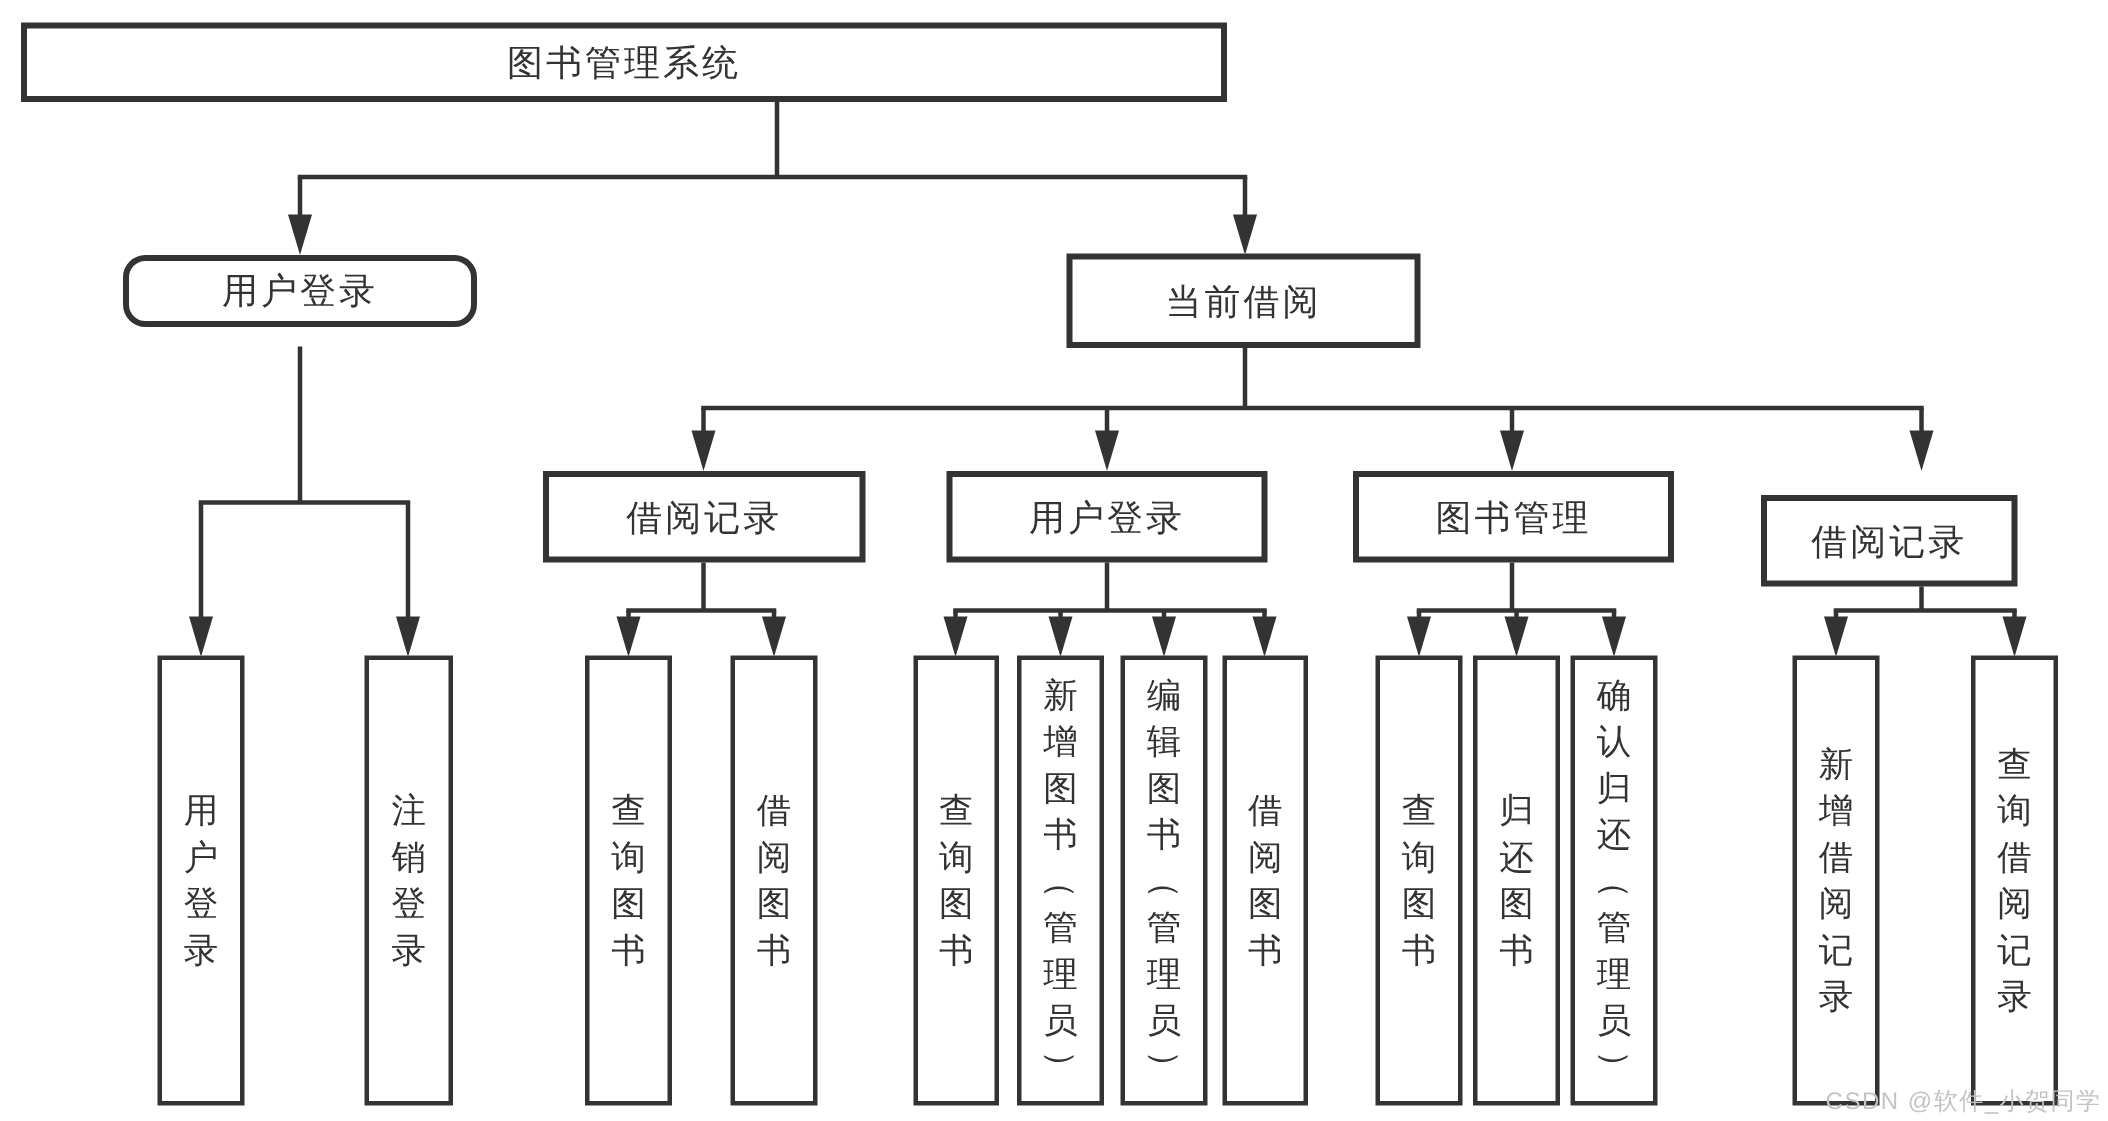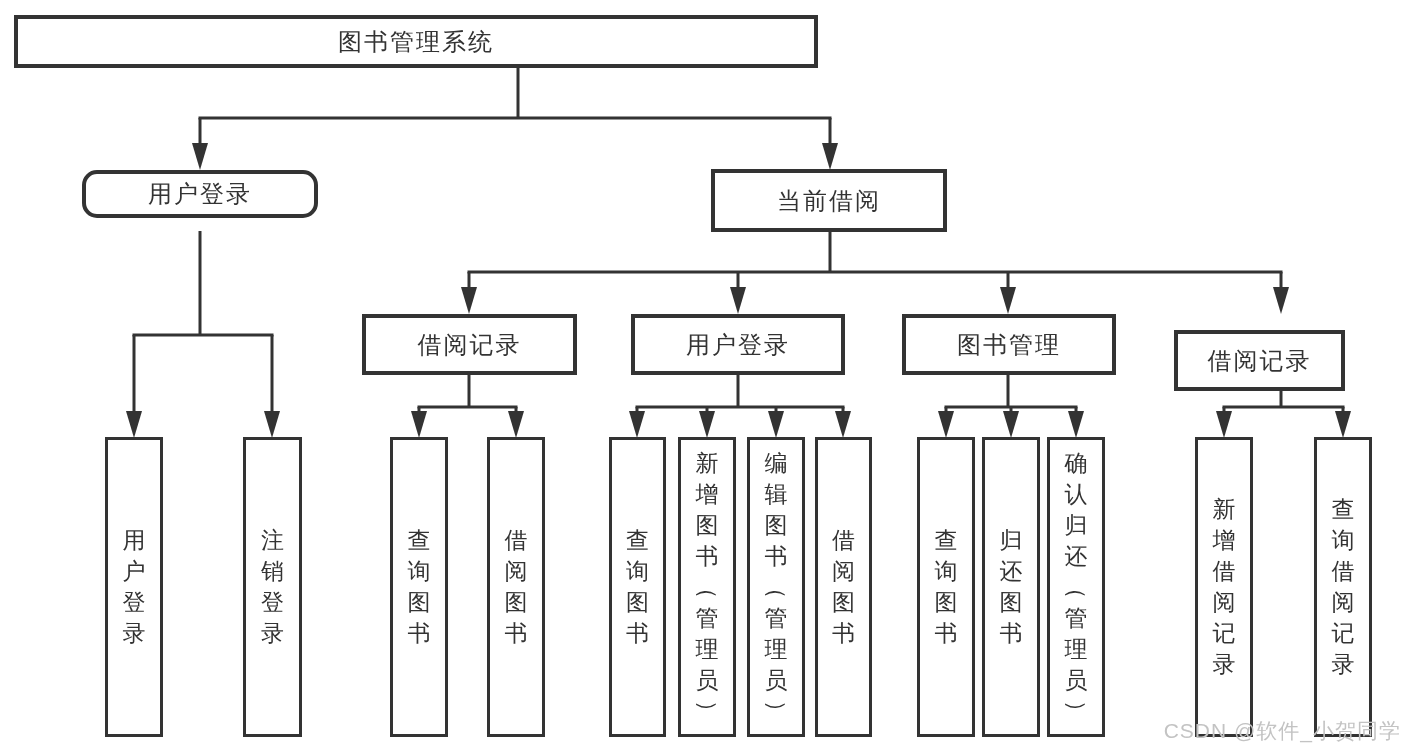--- a/index.html
+++ b/index.html
@@ -58,21 +58,21 @@
     text-align: center;
   }
   .vlabel span.rot {
     transform: rotate(90deg);
   }
   .watermark {
     position: absolute;
     right: 4px;
     bottom: 2px;
     z-index: 3;
-    font-size: 21px;
+    font-size: 16px;
     color: #c3c3c3;
     letter-spacing: 1px;
     white-space: nowrap;
   }
 </style>
 </head>
 <body>
 
 <div class="canvas">
 

